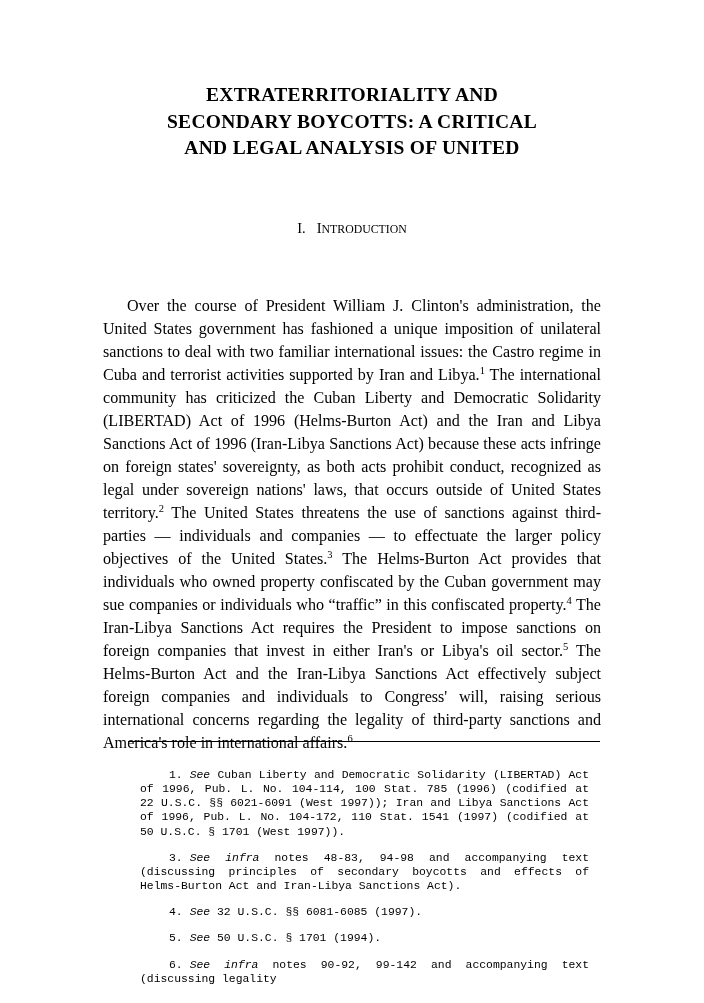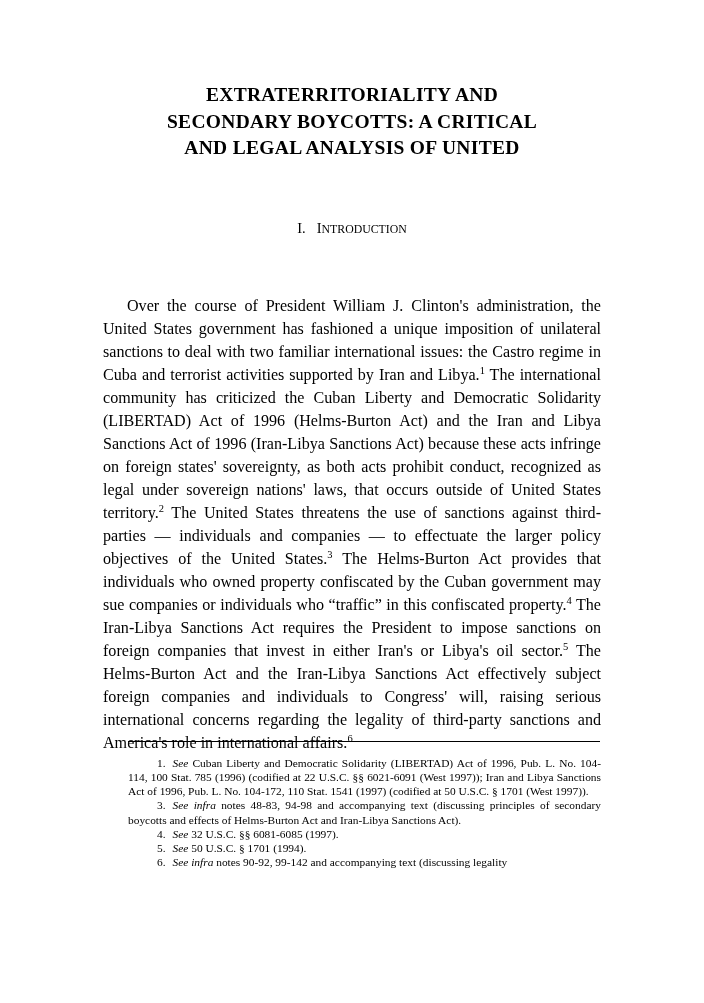--- a/index.html
+++ b/index.html
@@ -94,22 +94,23 @@
     position: absolute;
     left: 128px;
     top: 756px;
     width: 473px;
     font-size: 11.4px;
     line-height: 14.15px;
     text-align: justify;
     text-justify: inter-word;
   }
   .footnotes p {
-    margin: 0;
+    margin: 12px;
     text-indent: 29px;
+    font-family: Liberation Mono, monospace;
   }
   .footnotes .fn-num {
     margin-right: 7px;
   }
   .footnotes i, .footnotes em {
     font-style: italic;
   }
 </style>
 </head>
 <body>

